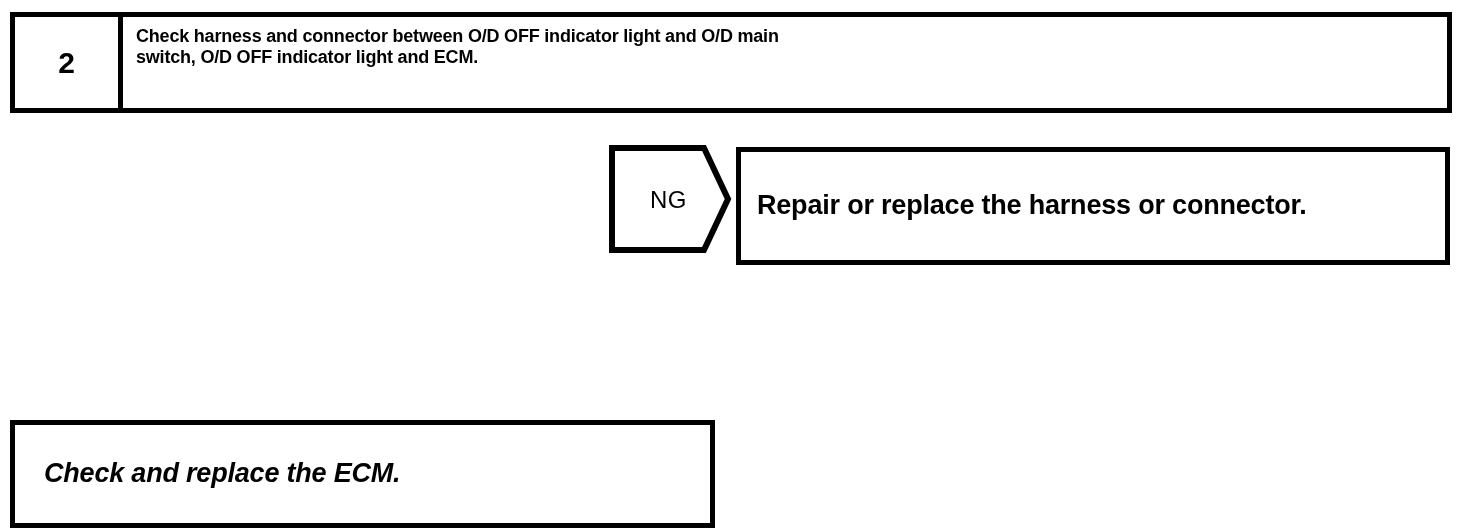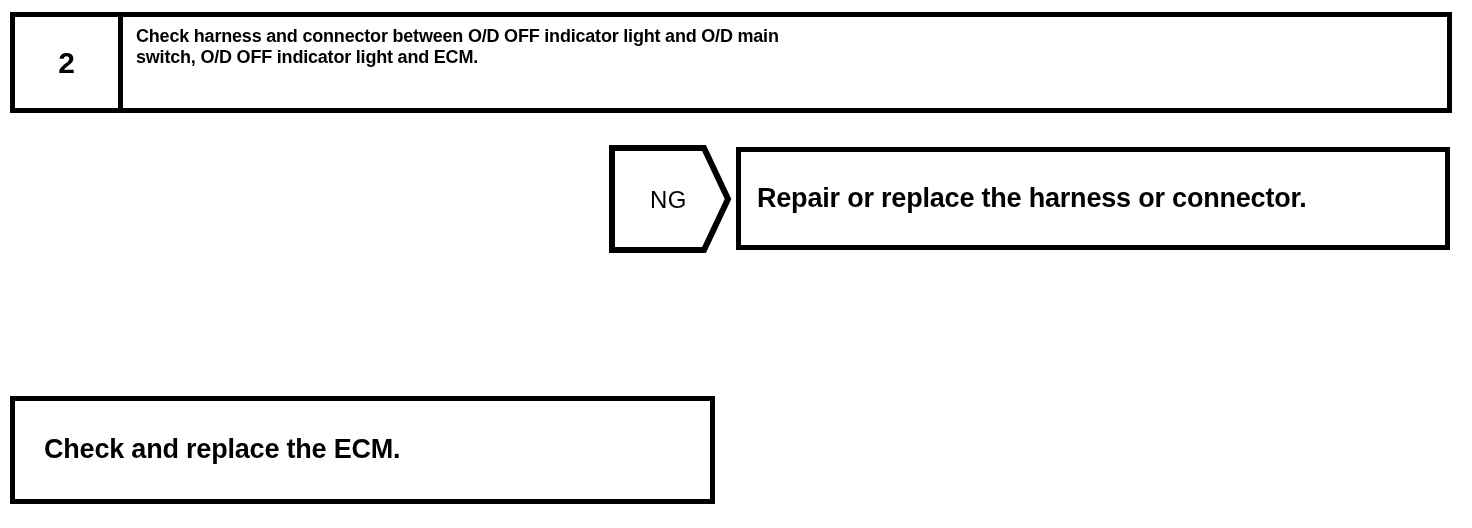--- a/index.html
+++ b/index.html
@@ -77,31 +77,32 @@
     font-weight: bold;
     line-height: 1.16;
     letter-spacing: -0.2px;
     padding-left: 14px;
   }
 
   #repair-box {
     left: 736px;
     top: 147px;
     width: 714px;
-    height: 103px;
+    height: 118px;
   }
   #repair-box .outcome-text {
     padding-left: 16px;
   }
 
   #final-box {
     left: 10px;
-    top: 396px;
+    top: 420px;
     width: 705px;
     height: 108px;
+    font-style: italic;
   }
   #final-box .outcome-text {
     padding-left: 29px;
   }
 
   
   .branch {
     position: absolute;
   }
   .branch svg {

